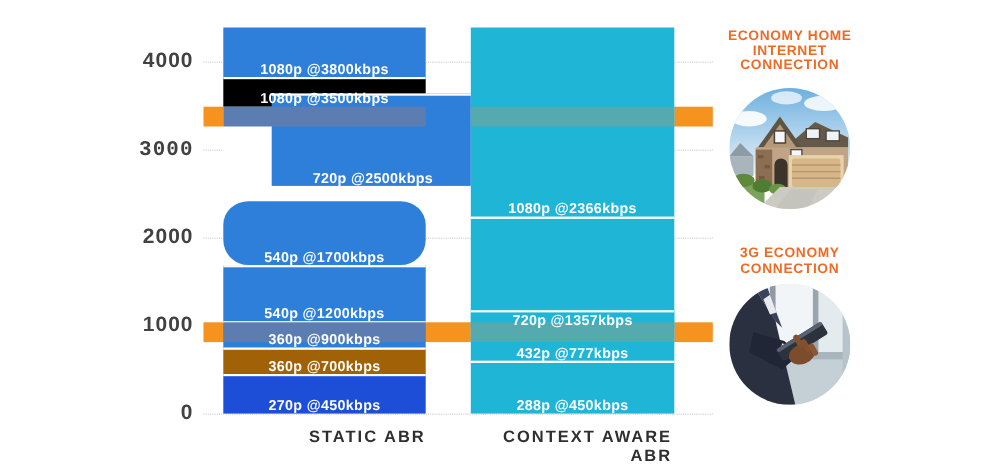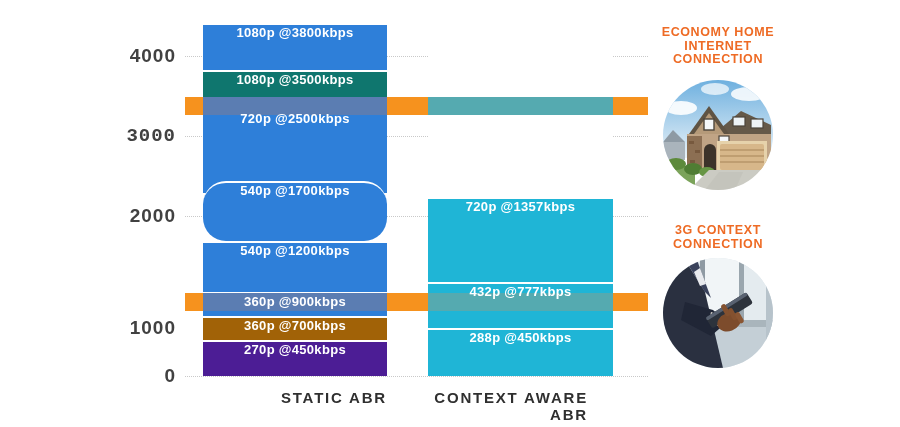--- a/index.html
+++ b/index.html
@@ -8,28 +8,28 @@
   }
   html,body{margin:0;padding:0;background:#fff;}
   #stage{position:relative;width:900px;height:427px;background:var(--bg);overflow:hidden;
          font-family:"Liberation Sans","DejaVu Sans",sans-serif;}
   .ytick{position:absolute;left:88px;width:88px;text-align:right;transform:translateY(-50%);
          font-size:19px;font-weight:bold;color:var(--tick);letter-spacing:1px;}
   .gridline{position:absolute;height:0;border-top:1px dotted var(--grid);}
   .band{position:absolute;background:var(--orange-band);}
   .bar{position:absolute;background:#fff;}
   .seg{position:absolute;left:0;width:100%;box-sizing:border-box;display:flex;
-       align-items:flex-start;justify-content:center;}
+       align-items:flex-end;justify-content:center;}
   .seg .lbl{position:relative;z-index:3;color:var(--segtext);font-size:13px;font-weight:bold;
        letter-spacing:.3px;white-space:nowrap;}
   .bandblend{position:absolute;left:0;width:100%;z-index:2;}
   .xlabel{position:absolute;top:389px;text-align:right;font-size:15px;font-weight:bold;
        color:var(--axis);letter-spacing:1.8px;}
   .xlabel-0{left:203px;width:184px;}
-  .xlabel-1{left:403px;width:185px;}
+  .xlabel-1{left:426px;width:185px;}
   .anno{position:absolute;left:633px;width:170px;text-align:center;color:var(--orange-text);
        font-size:12.5px;font-weight:bold;letter-spacing:.6px;line-height:13.5px;white-space:pre-line;}
   .anno-economy{top:26px;}
   .anno-mobile{top:224px;}
   .photo{position:absolute;left:663px;width:110px;height:110px;}
   .photo-house{top:80px;}
   .photo-mobile{top:258px;}
 </style>
 </head>
 <body>
@@ -38,80 +38,83 @@
 
   <div id="grid-layer">
       <div class="gridline" style="top: 376px; left: 185px; width: 463px;"></div>
       <div class="gridline" style="top: 296px; left: 185px; width: 463px;"></div>
       <div class="gridline" style="top: 216px; left: 185px; width: 463px;"></div>
       <div class="gridline" style="top: 136px; left: 185px; width: 463px;"></div>
       <div class="gridline" style="top: 56px; left: 185px; width: 463px;"></div>
     </div>
   <div id="yaxis-layer">
       <div class="ytick" style="top: 376px;">0</div>
-      <div class="ytick" style="top: 296px; margin-top: 32px;">1000</div>
+      <div class="ytick" style="top: 296px;">1000</div>
       <div class="ytick" style="top: 216px;">2000</div>
       <div class="ytick" style="top: 136px; font-family: Liberation Mono, monospace;">3000</div>
       <div class="ytick" style="top: 56px;">4000</div>
     </div>
   <div id="band-layer">
       <div class="band" style="top: 97px; height: 18px; left: 185px; width: 463px; background: rgb(246, 146, 30);"></div>
       <div class="band" style="top: 293px; height: 18px; left: 185px; width: 463px; background: rgb(246, 146, 30);"></div>
     </div>
   <div id="bars-layer">
       <div class="bar" style="left: 203px; width: 184px; top: 25px; height: 351px;">
         <div class="seg" style="top: 0px; height: 45px; background: rgb(46, 127, 217);">
           <span class="lbl">1080p @3800kbps</span>
         </div>
-        <div class="seg" style="top: 45px; height: 27px; background: #0f766e; border-top: 2px solid rgb(255, 255, 255);">
+        <div class="seg" style="top: 45px; height: 27px; background: #000000; border-top: 2px solid rgb(255, 255, 255);">
           <span class="lbl">1080p @3500kbps</span>
         </div>
-        <div class="seg" style="top: 84px; height: 84px; background: rgb(46, 127, 217); border-top: 2px solid rgb(255, 255, 255);">
+        <div class="seg" style="top: 60px; height: 84px; background: rgb(46, 127, 217); border-top: 2px solid rgb(255, 255, 255); margin-left: 44px;">
           <span class="lbl">720p @2500kbps</span>
         </div>
         <div class="seg" style="top: 156px; height: 60px; background: rgb(46, 127, 217); border-top: 2px solid rgb(255, 255, 255); border-radius: 23px;">
           <span class="lbl">540p @1700kbps</span>
         </div>
         <div class="seg" style="top: 216px; height: 51px; background: rgb(46, 127, 217); border-top: 2px solid rgb(255, 255, 255);">
           <span class="lbl">540p @1200kbps</span>
         </div>
         <div class="seg" style="top: 267px; height: 24px; background: rgb(46, 127, 217); border-top: 2px solid rgb(255, 255, 255);">
           <span class="lbl">360p @900kbps</span>
         </div>
         <div class="seg" style="top: 291px; height: 24px; background: #a16207; border-top: 2px solid rgb(255, 255, 255);">
           <span class="lbl">360p @700kbps</span>
         </div>
-        <div class="seg" style="top: 315px; height: 36px; background: #4c1d95; border-top: 2px solid rgb(255, 255, 255);">
+        <div class="seg" style="top: 315px; height: 36px; background: #1d4ed8; border-top: 2px solid rgb(255, 255, 255);">
           <span class="lbl">270p @450kbps</span>
         </div>
         <div class="bandblend" style="top: 72px; height: 18px; background: rgb(91, 125, 178);"></div>
         <div class="bandblend" style="top: 268px; height: 18px; background: rgb(91, 125, 178);"></div>
       </div>
       <div class="bar" style="left: 428px; width: 185px; top: 25px; height: 351px;">
+        <div class="seg" style="top: 0px; height: 172px; background: rgb(31, 181, 214);">
+          <span class="lbl">1080p @2366kbps</span>
+        </div>
         <div class="seg" style="top: 172px; height: 101px; background: rgb(31, 181, 214); border-top: 2px solid rgb(255, 255, 255);">
           <span class="lbl">720p @1357kbps</span>
         </div>
         <div class="seg" style="top: 257px; height: 46px; background: rgb(31, 181, 214); border-top: 2px solid rgb(255, 255, 255);">
           <span class="lbl">432p @777kbps</span>
         </div>
         <div class="seg" style="top: 303px; height: 48px; background: rgb(31, 181, 214); border-top: 2px solid rgb(255, 255, 255);">
           <span class="lbl">288p @450kbps</span>
         </div>
         <div class="bandblend" style="top: 72px; height: 18px; background: rgb(85, 170, 176);"></div>
         <div class="bandblend" style="top: 268px; height: 18px; background: rgb(85, 170, 176);"></div>
       </div>
     </div>
 
   <div class="xlabel xlabel-0">STATIC ABR</div>
   <div class="xlabel xlabel-1">CONTEXT AWARE ABR</div>
 
   <div class="anno anno-economy">ECONOMY HOME
 INTERNET
 CONNECTION</div>
-  <div class="anno anno-mobile">3G CONTEXT
+  <div class="anno anno-mobile">3G ECONOMY
 CONNECTION</div>
 
   <svg class="photo photo-house" viewBox="0 0 110 110" aria-hidden="true">
     <defs>
       <clipPath id="clip-house">
           <circle cx="55" cy="55" r="55"></circle>
         </clipPath>
       <linearGradient id="sky" x1="0" y1="0" x2="0" y2="1">
         <stop offset="0" stop-color="#6EB0DF"></stop>
           <stop offset="1" stop-color="#E9F2F8"></stop>

